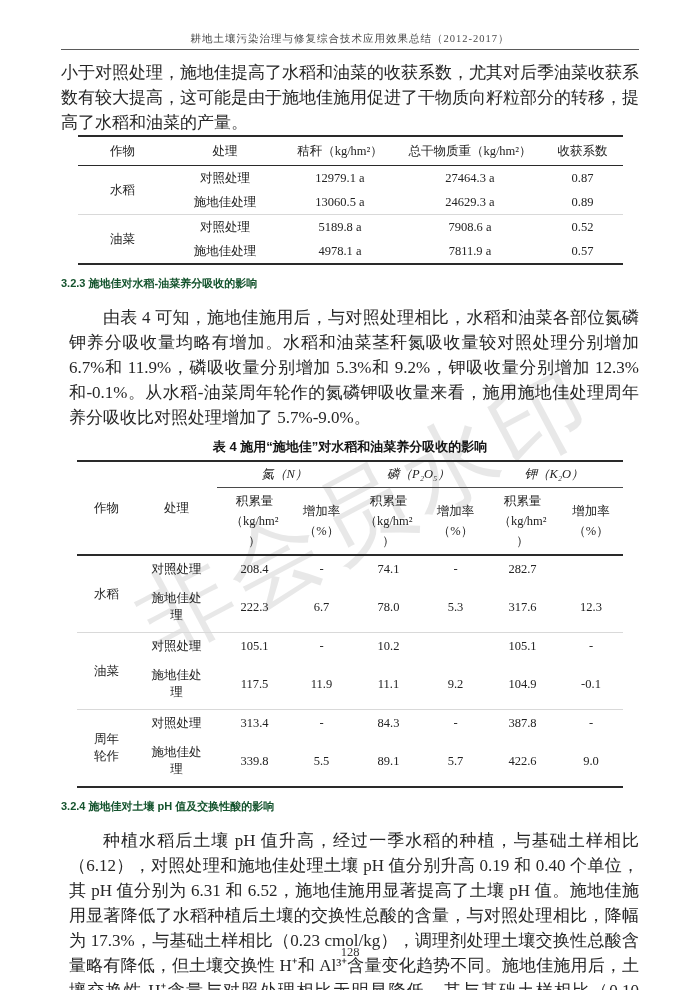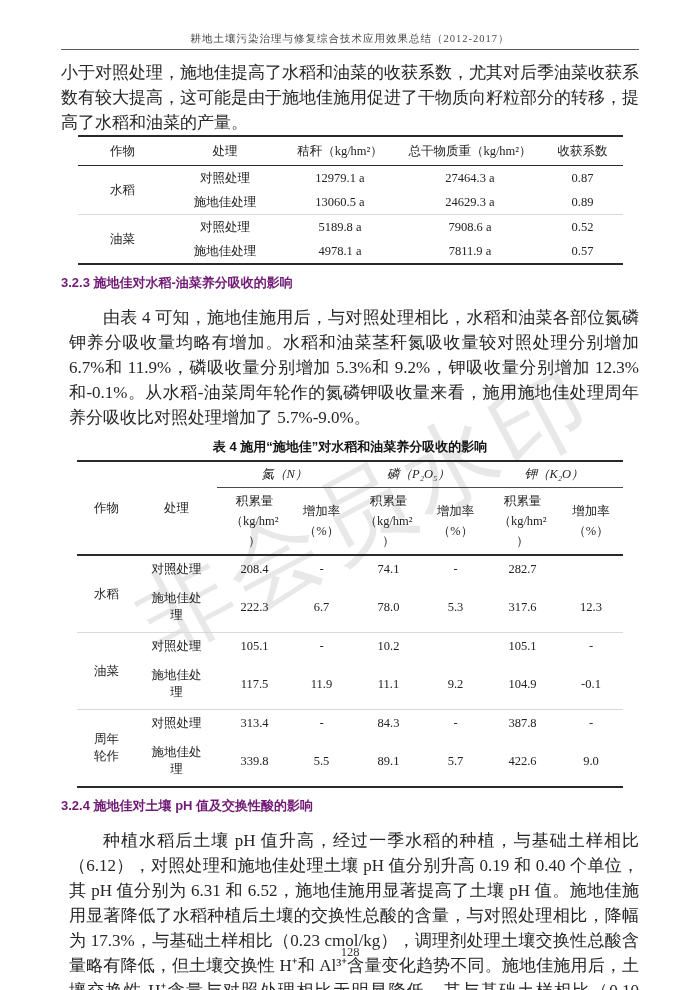--- a/index.html
+++ b/index.html
@@ -18,21 +18,21 @@
   .content { position:relative; z-index:2; }
 
   .running-header { padding-top:32px; text-align:center; font-size:10.5px; color:#4a4a4a; letter-spacing:1px; line-height:14px; }
   .header-rule { width:578px; margin:3px auto 0; border-bottom:1px solid #5a5a5a; height:0; }
 
   .text-col { padding:0 61px; }
 
   .body-text { margin:10px 0 0; font-size:17px; line-height:25px; text-align:justify; color:#262626; }
   .indent { text-indent:2em;margin-left:8px; }
 
-  .section-heading { margin:6px 0 0; font-family:"Liberation Sans", sans-serif; font-weight:bold; font-size:13px; color:#701a75; line-height:24px; }
+  .section-heading { margin:6px 0 0; font-family:"Liberation Sans", sans-serif; font-weight:bold; font-size:11px; color:#14532d; line-height:24px; }
 
   .table-title { margin:8px 0 4px; text-align:center; font-family:"Liberation Sans", sans-serif; font-weight:bold; font-size:13px; color:#151515; }
 
   table { width:545px; margin:0 auto; border-collapse:collapse; table-layout:fixed; font-size:12.5px; color:#232323; }
   th, td { text-align:center; vertical-align:middle; font-weight:normal; padding:1px 2px; }
 
   
   .t3 thead tr { border-top:2.5px solid #2a2a2a; border-bottom:1.5px solid #2a2a2a; }
   .t3 thead th { height:26px; }
   .t3 tbody td { height:22px; }

